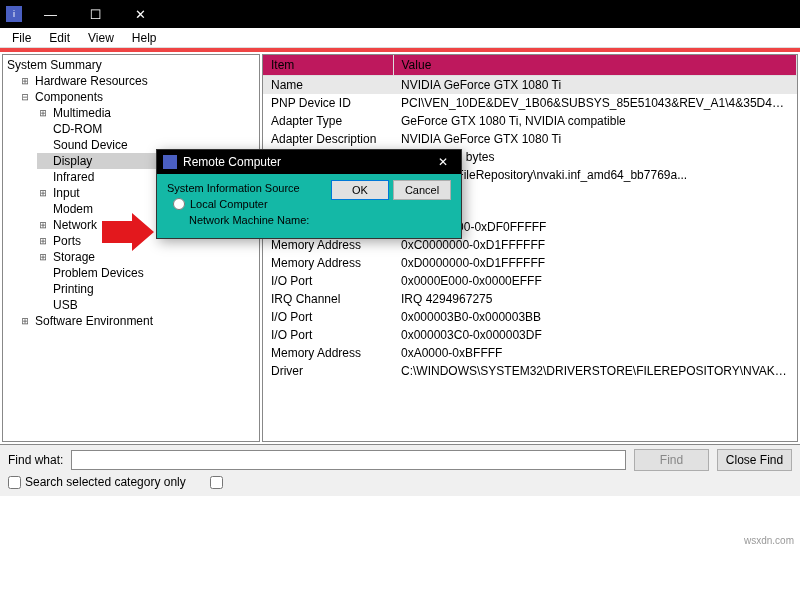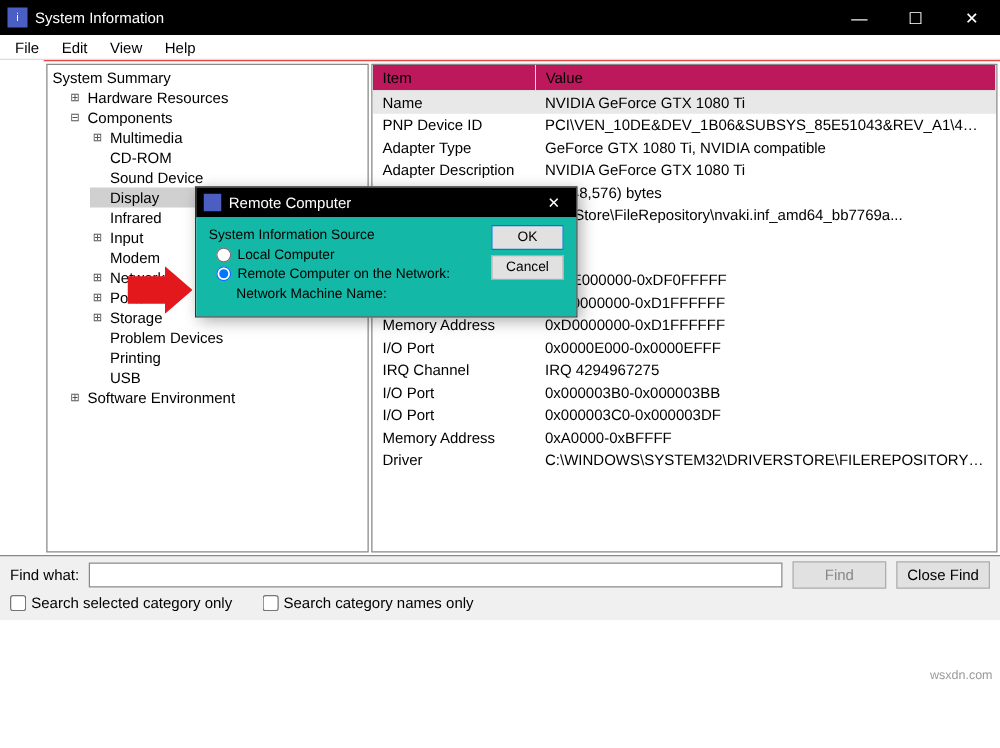--- a/index.html
+++ b/index.html
@@ -7,21 +7,21 @@
 
 .titlebar { background: #000; color: #fff; height: 28px; display: flex; align-items: center; padding-left: 6px; }
 .titlebar .icon { width: 16px; height: 16px; background: #4a5fc1; margin-right: 6px; display: inline-flex; align-items: center; justify-content: center; font-size: 9px; color:#fff;}
 .titlebar .title { flex: 1; font-size: 12px; }
 .titlebar .win-controls { display: flex; }
 .titlebar .win-btn { width: 45px; height: 28px; display: flex; align-items: center; justify-content: center; color: #fff; font-size: 13px; }
 
 .menubar { height: 20px; display: flex; align-items: center; padding: 0 4px; border-bottom: 1px solid #ddd; gap: 2px; }
 .menubar span { padding: 2px 8px; font-size: 12px; cursor: default; }
 
-.content { display: flex; height: 396px; border-top: 1px solid #ef4444; margin-left: 35px; }
+.content { display: flex; height: 396px; border-top: 4px solid #ef4444; }
 
 .tree-pane { width: 258px; border: 1px solid #888; margin: 2px 1px 2px 2px; overflow: auto; padding: 2px; background: #fff; }
 .tree-root { font-size: 12px; }
 .tree-item { display: flex; align-items: center; padding: 1px 0; white-space: nowrap; }
 .tree-item.selected { background: #d0d0d0; }
 .tree-toggle { width: 12px; height: 12px; display: inline-flex; align-items: center; justify-content: center; font-size: 9px; color: #555; margin-right: 2px; cursor: pointer; }
 .tree-label { cursor: default; padding: 0 2px; }
 .tree-children { padding-left: 14px; }
 .tree-children .tree-children { padding-left: 18px; }
 
@@ -47,34 +47,33 @@
 .dialog-titlebar { background: #000; color: #fff; height: 24px; display: flex; align-items: center; padding: 0 6px; font-size: 12px; }
 .dialog-titlebar .icon { width: 14px; height: 14px; background: #4a5fc1; margin-right: 6px; }
 .dialog-titlebar .dlg-title { flex: 1; }
 .dialog-close { width: 24px; text-align: center; cursor: pointer; }
 .dialog-body { padding: 8px 10px 12px; position: relative; background: #14b8a6; }
 .group-label { font-size: 11px; margin-bottom: 4px; }
 .radio-row { display: flex; align-items: flex-start; gap: 5px; font-size: 11px; margin: 3px 0 3px 6px; }
 .radio-row input { width:12px; height:12px; }
 .machine-row { display: flex; align-items: center; gap: 6px; margin: 4px 0 0 22px; font-size: 11px; }
 .machine-input { flex: 1; height: 18px; border: 1px solid #7a7a7a; padding: 0 4px; font-size: 11px; font-style: normal; }
-.dialog-buttons { position: absolute; top: 6px; right: 10px; display: flex; flex-direction: column; gap: 4px; }
+.dialog-buttons { position: absolute; top: 6px; right: 10px; display: flex; gap: 4px; }
 .dlg-btn { width: 58px; height: 20px; border: 1px solid #adadad; background: #e1e1e1; font-size: 11px; cursor: pointer; }
 .dlg-btn.default { border: 1px solid #0078d7; }
 
 .arrow-annotation { position: absolute; left: 102px; top: 213px; width: 52px; height: 38px; pointer-events: none; }
 
 .watermark { position: absolute; right: 6px; bottom: 52px; font-size: 10px; color: #999; }
 </style>
 </head>
 <body>
 
 <div class="titlebar">
   <span class="icon">i</span>
-  <span class="title">System Information</span>
   <div class="win-controls">
     <div class="win-btn">—</div>
     <div class="win-btn">☐</div>
     <div class="win-btn close">✕</div>
   </div>
 </div>
 
 <div class="menubar">
   <span>File</span>
   <span>Edit</span>
@@ -261,40 +260,35 @@
     <button class="find-btn" disabled="">Find</button>
     <button class="find-btn">Close Find</button>
   </div>
   <div class="check-row">
     <label>
         <input type="checkbox" style="">
         <span>Search selected category only</span>
       </label>
     <label>
         <input type="checkbox" style="">
-        <span>Search category names only</span>
       </label>
   </div>
 </div>
 
 <div class="dialog-overlay">
   <div class="dialog-titlebar">
     <span class="icon"></span>
     <span class="dlg-title">Remote Computer</span>
     <span class="dialog-close">✕</span>
   </div>
   <div class="dialog-body">
     <div class="group-label">System Information Source</div>
     <div class="radio-row">
       <input type="radio" name="src" style="">
       <span>Local Computer</span>
-    </div>
-    <div class="radio-row">
-      <input type="radio" name="src" checked="" style="">
-      <span>Remote Computer on the Network:</span>
     </div>
     <div class="machine-row">
       <span>Network Machine Name:</span>
     </div>
     <div class="dialog-buttons">
       <button class="dlg-btn default">OK</button>
       <button class="dlg-btn">Cancel</button>
     </div>
   </div>
 </div>

